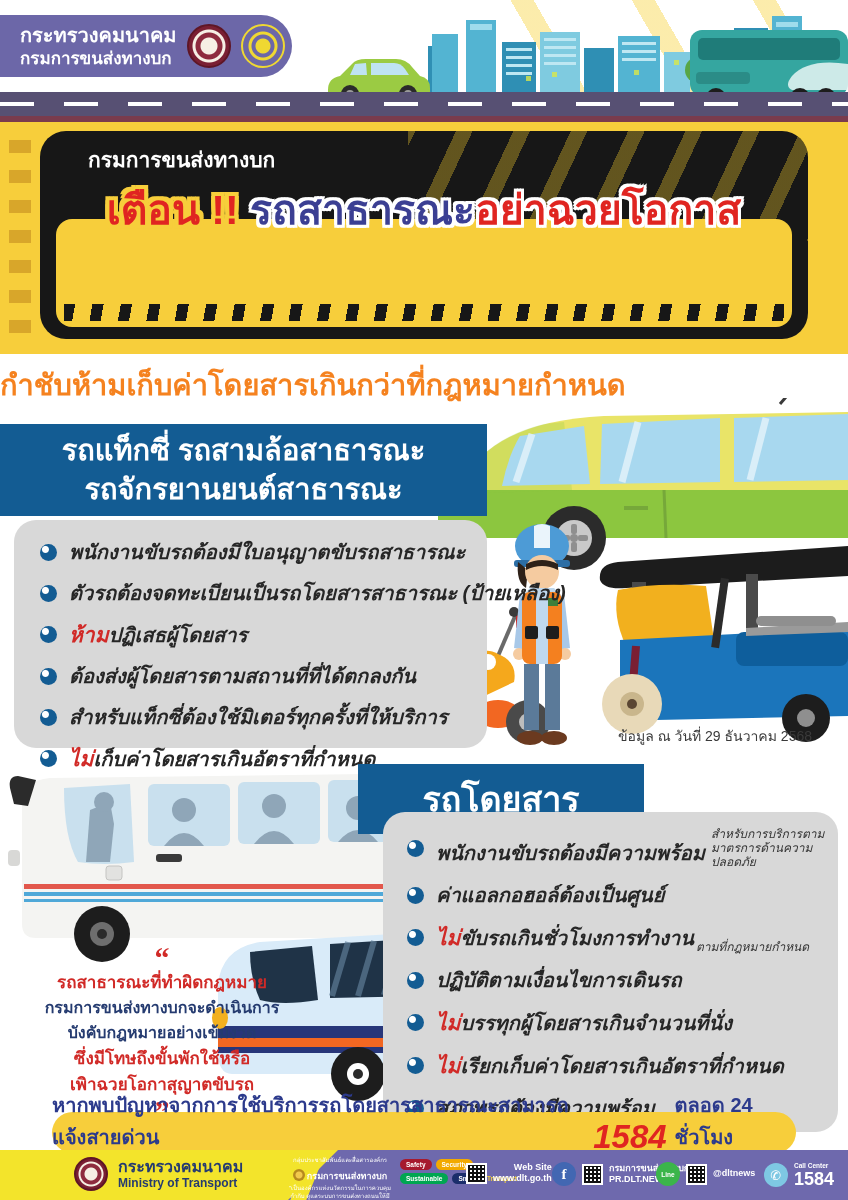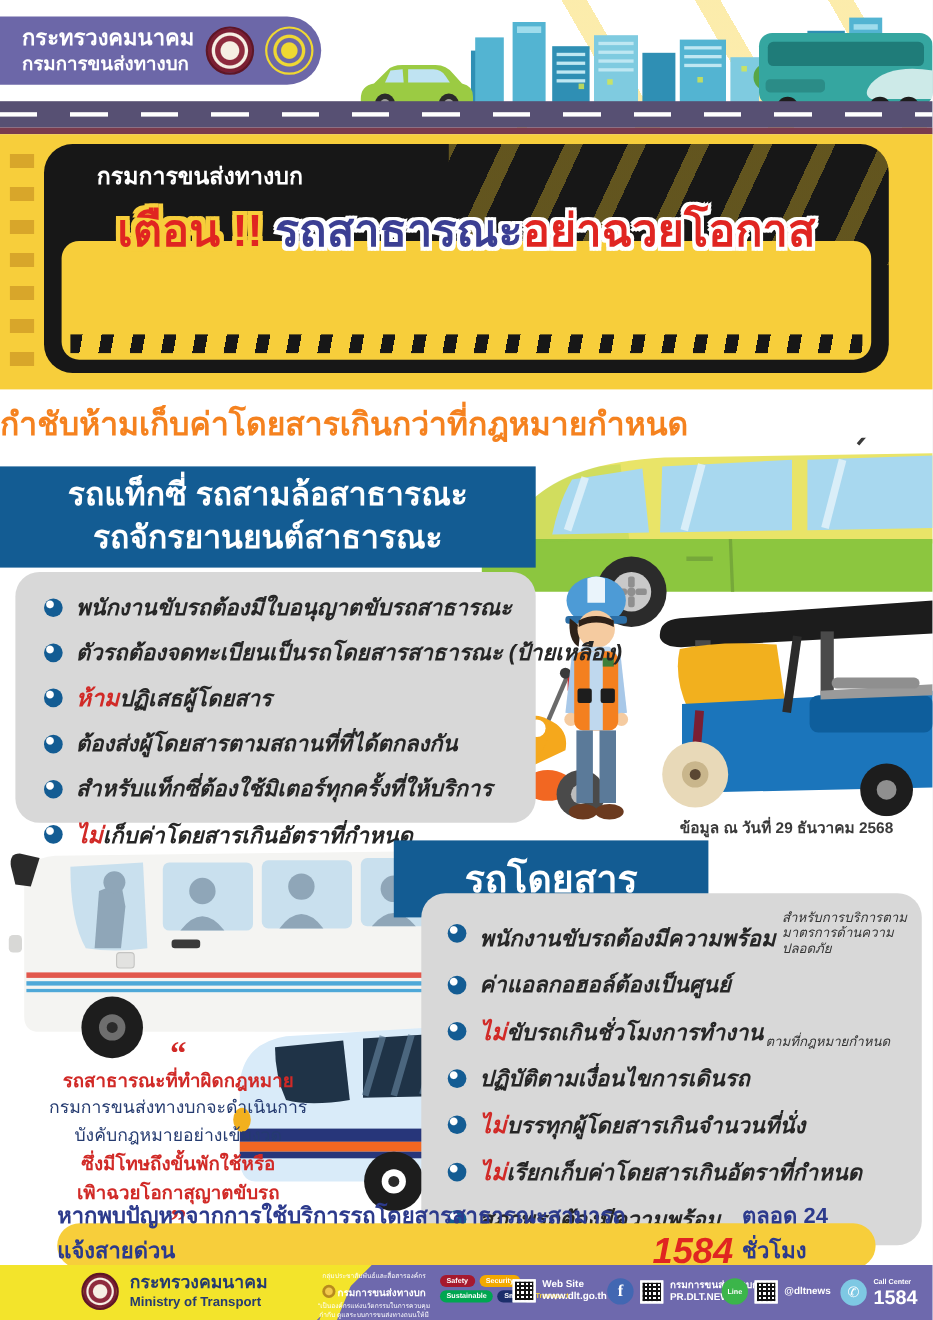--- a/index.html
+++ b/index.html
@@ -60,30 +60,30 @@
   .panel1 { left:14px; top:520px; width:473px; height:228px; padding:16px 0 0 26px; }
   .panel2 { left:383px; top:812px; width:455px; height:320px; padding:16px 0 0 24px; }
   .row { display:flex; align-items:flex-end; margin-bottom:9px; white-space:nowrap; }
   .panel2 .row { margin-bottom:10px; }
   .dot { flex:0 0 auto; width:17px; height:17px; border-radius:50%; align-self:center;
     background:radial-gradient(circle at 32% 32%, #ffffff 0 3px, #135C93 4px); margin-right:12px; }
   .itxt { font-size:20px; font-weight:bold; font-style:italic; color:#262626; }
   .ipfx { font-size:21px; font-weight:bold; font-style:italic; color:#D12A27; }
   .inote { font-size:12px; font-weight:normal; font-style:italic; color:#333; display:inline-block;
     white-space:normal; width:160px; line-height:1.15; vertical-align:top; margin-left:6px; }
-  .date-note { position:absolute; right:36px; top:741px; font-size:14px; font-weight:bold; color:#3a3a3a; }
+  .date-note { position:absolute; right:36px; top:725px; font-size:14px; font-weight:normal; color:#3a3a3a; }
 
   
   .ill { position:absolute; }
 
   
   .quote { position:absolute; left:12px; top:946px; width:300px; text-align:center; line-height:1.55; }
   .qmark { color:#D12A27; font-family:"Liberation Serif","DejaVu Serif",serif; font-size:30px; font-weight:bold; line-height:.8; }
   .q-red { color:#D12A27; font-size:17px; font-weight:bold; }
-  .q-navy { color:#253B70; font-size:16px; font-weight:normal; }
+  .q-navy { color:#253B70; font-size:16px; font-weight:bold; }
 
   
   .hotline { position:absolute; left:52px; top:1112px; width:744px; height:41px; background:#F7CE3B;
     border-radius:21px; display:flex; align-items:flex-end; justify-content:center; gap:8px; }
   .hotline .t { color:#2C3A8C; font-size:20px; font-weight:bold; }
   .hotline .n { color:#E02521; font-size:33px; font-weight:bold; font-style:italic; line-height:1; }
 
   
   .footer { position:absolute; left:0; top:1150px; width:848px; height:50px; background:#6E69AD; overflow:hidden; }
   .footer-yellow { position:absolute; left:0; top:0; width:340px; height:50px; background:#F3E42B;
@@ -462,21 +462,21 @@
     </div>
 
     <div class="badges">
       <span class="badge b-safety">Safety</span>
       <span class="badge b-security">Security</span>
       <span class="badge b-sustainable">Sustainable</span>
       <span class="badge b-smart">Smart</span>
       <span class="badge b-transport">Transport</span>
     </div>
 
-    <div class="f-item" style="left:466px;">
+    <div class="f-item" style="left:466px;text-align:right;">
       <div class="qr"></div>
       <div class="lab">
           <div>Web Site</div>
           <div>www.dlt.go.th</div>
         </div>
     </div>
 
     <div class="f-item" style="left:552px;">
       <div class="circ c-fb">f</div>
       <div class="qr"></div>

